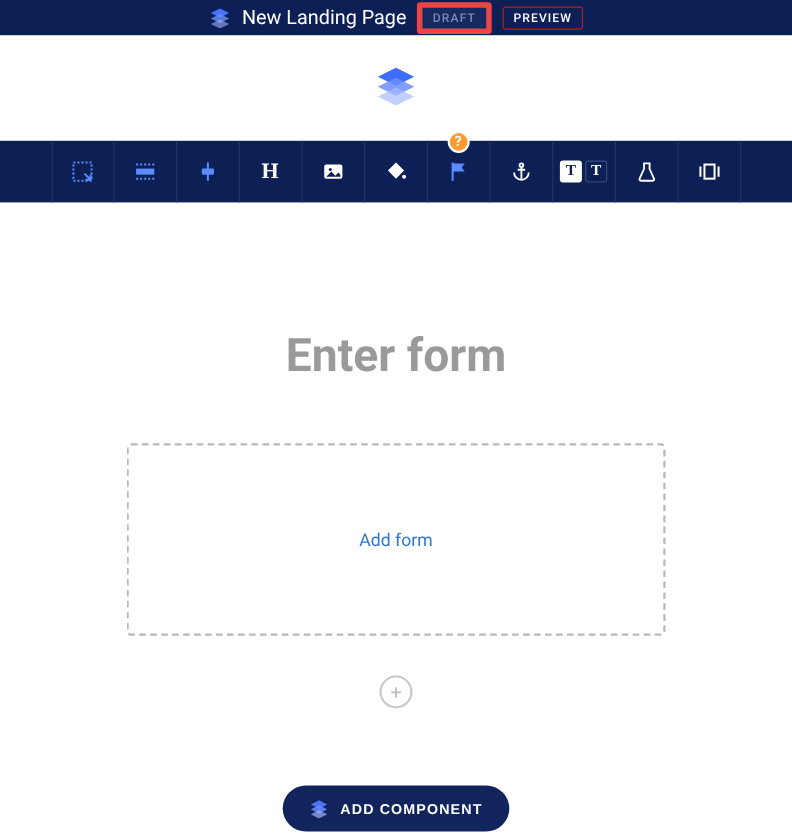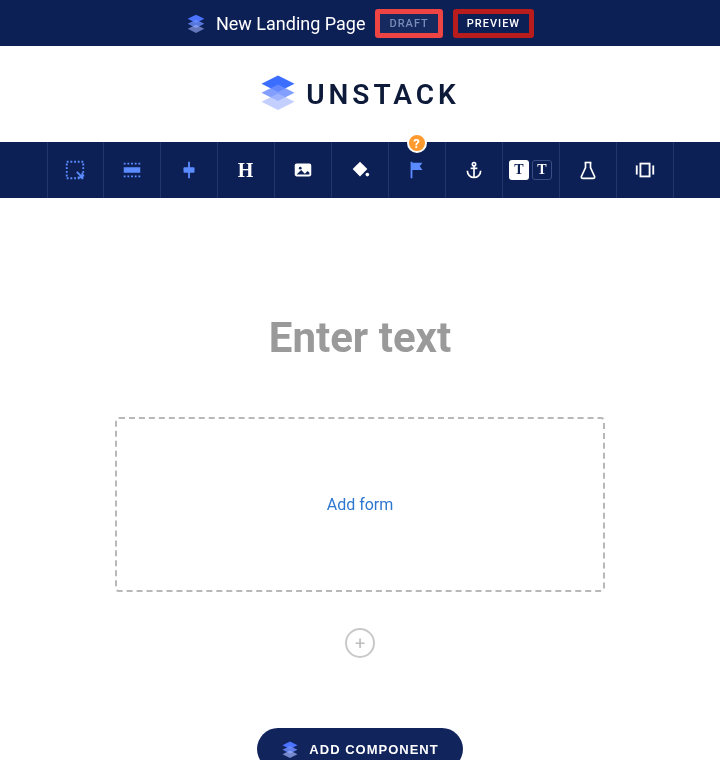--- a/index.html
+++ b/index.html
@@ -6,21 +6,21 @@
   body {
     width: 720px;
     height: 760px;
     font-family: -apple-system, BlinkMacSystemFont, "Segoe UI", Roboto, Helvetica, Arial, sans-serif;
     background: #ffffff;
     overflow: hidden;
   }
 
   
   .topbar {
-    height: 46px;
+    height: 32px;
     background: #0d2055;
     display: flex;
     align-items: center;
     justify-content: center;
     gap: 10px;
     color: #fff;
   }
   .topbar .logo-small svg { display: block; }
   .topbar .page-title {
     font-size: 18px;
@@ -35,21 +35,21 @@
     font-weight: 500;
     cursor: default;
   }
   .pill-draft {
     color: #7b8bb8;
     border: 5px solid #ef4444;
     background: #162a5f;
   }
   .pill-preview {
     color: #fff;
-    border: 5px solid #b91c1c;
+    border: 1px solid #b91c1c;
     cursor: pointer;
   }
 
   
   .brand {
     height: 96px;
     display: flex;
     align-items: center;
     justify-content: center;
     gap: 10px;
@@ -194,21 +194,20 @@
 </div>
 
 <div class="brand">
   <span>
     <svg width="36" height="36" viewBox="0 0 24 24">
       <path d="M12 1 L23 6.5 L12 12 L1 6.5 Z" fill="#3b6eff"></path>
       <path d="M12 7 L23 12.5 L12 18 L1 12.5 Z" fill="#6c8dff" opacity="0.85"></path>
       <path d="M12 13 L23 18.5 L12 24 L1 18.5 Z" fill="#a9bcff" opacity="0.7"></path>
     </svg>
   </span>
-  <span class="brand-name">UNSTACK</span>
 </div>
 
 <div class="toolbar">
 
   <div class="tool">
     <span>
       <svg width="22" height="22" viewBox="0 0 24 24" fill="none" stroke="#5a8bff" stroke-width="2">
         <rect x="3" y="3" width="18" height="18" stroke-dasharray="2 2"></rect>
         <path d="M14 14 L20 20 M20 15 V20 H15" stroke="#5a8bff"></path>
       </svg>
@@ -301,21 +300,21 @@
         <line x1="3" y1="7" x2="3" y2="17"></line>
         <line x1="21" y1="7" x2="21" y2="17"></line>
       </svg>
     </span>
   </div>
 
 </div>
 
 <div class="canvas">
 
-  <div class="enter-text">Enter text</div>
+  <div class="enter-text">Enter form</div>
 
   <div class="form-drop">
     <span class="form-drop-label">Add form</span>
   </div>
 
   <div class="add-circle">
     <span>+</span>
   </div>
 
   <button class="add-component">

